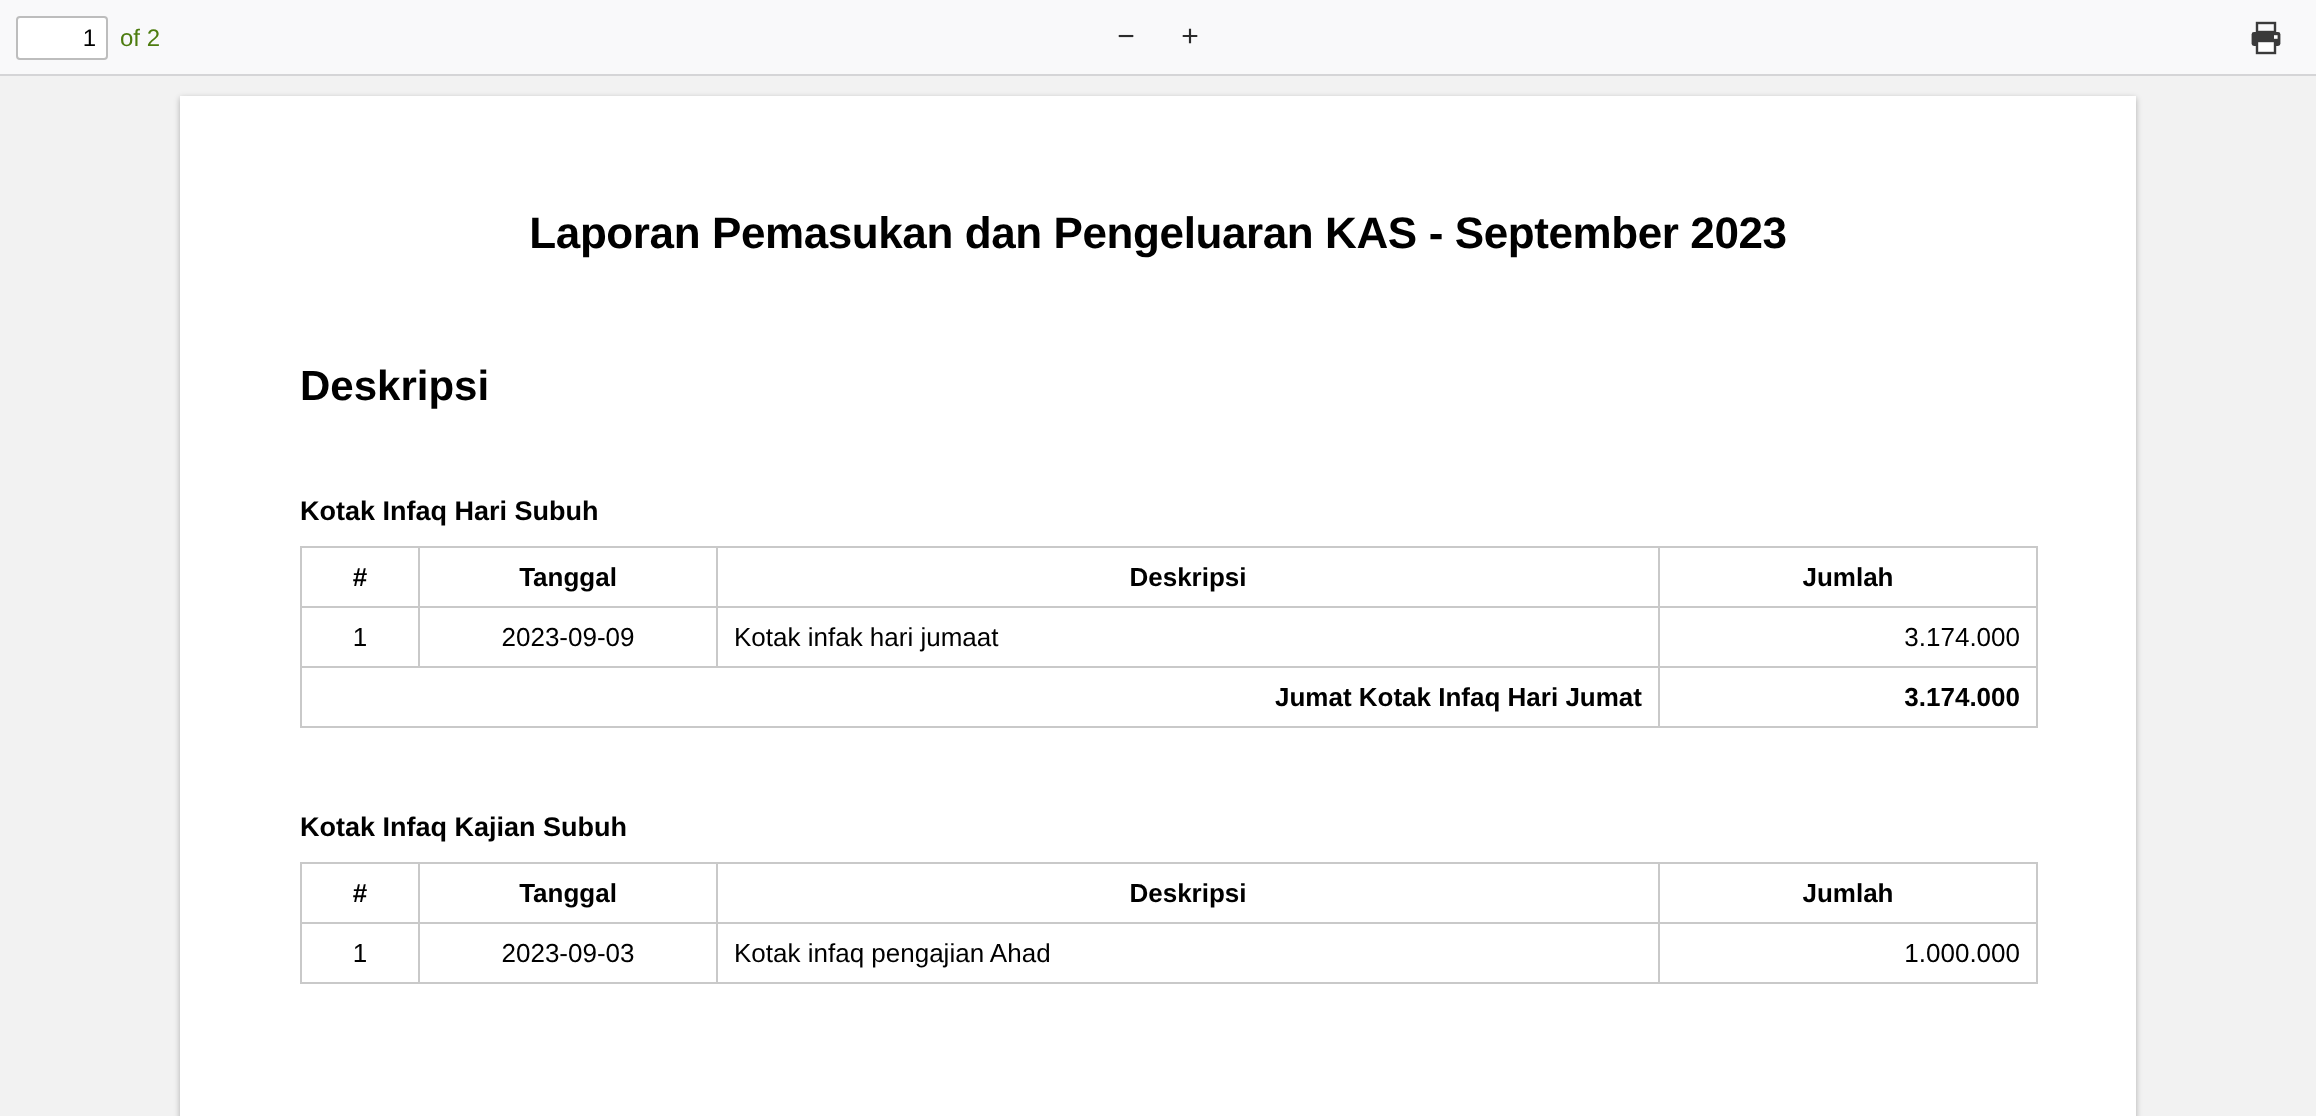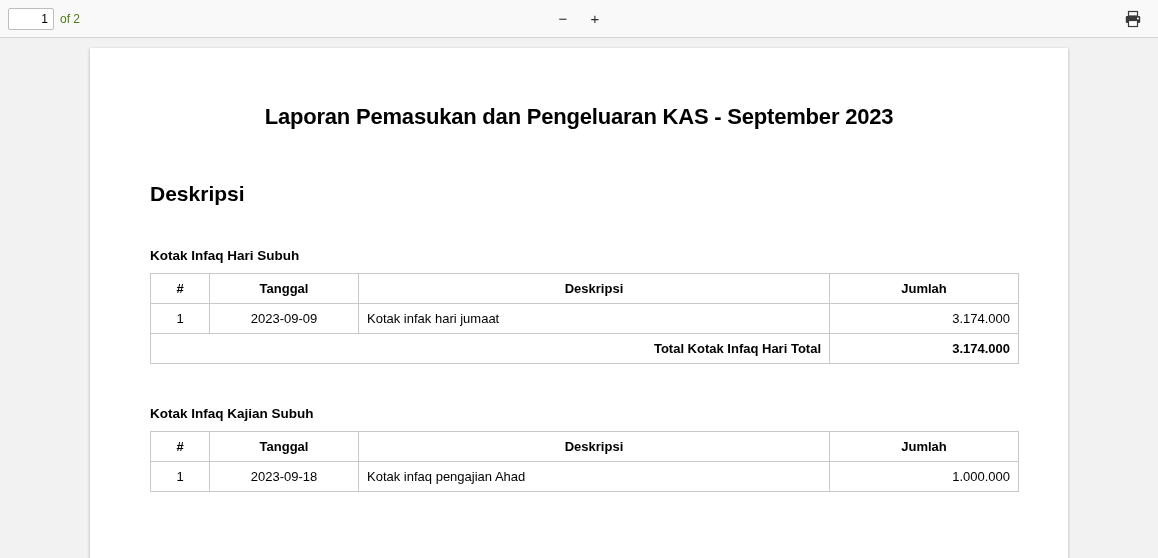--- a/index.html
+++ b/index.html
@@ -213,40 +213,40 @@
         </tr>
       </thead>
       <tbody>
         <tr>
           <td class="c-num">1</td>
           <td class="c-date">2023-09-09</td>
           <td class="c-desc">Kotak infak hari jumaat</td>
           <td class="c-amt">3.174.000</td>
         </tr>
         <tr>
-          <td class="total-label" colspan="3">Total Kotak Infaq Hari Total</td>
+          <td class="total-label" colspan="3">Jumat Kotak Infaq Hari Jumat</td>
           <td class="total-amt">3.174.000</td>
         </tr>
       </tbody>
     </table>
 
     <div class="sub-title">Kotak Infaq Kajian Subuh</div>
     <table class="rep">
       <thead>
         <tr>
           <th class="c-num">#</th>
           <th class="c-date">Tanggal</th>
           <th class="c-desc">Deskripsi</th>
           <th class="c-amt">Jumlah</th>
         </tr>
       </thead>
       <tbody>
         <tr>
           <td class="c-num">1</td>
-          <td class="c-date">2023-09-18</td>
+          <td class="c-date">2023-09-03</td>
           <td class="c-desc">Kotak infaq pengajian Ahad</td>
           <td class="c-amt">1.000.000</td>
         </tr>
       </tbody>
     </table>
 
   </div>
 </div>
 
 </body></html>

